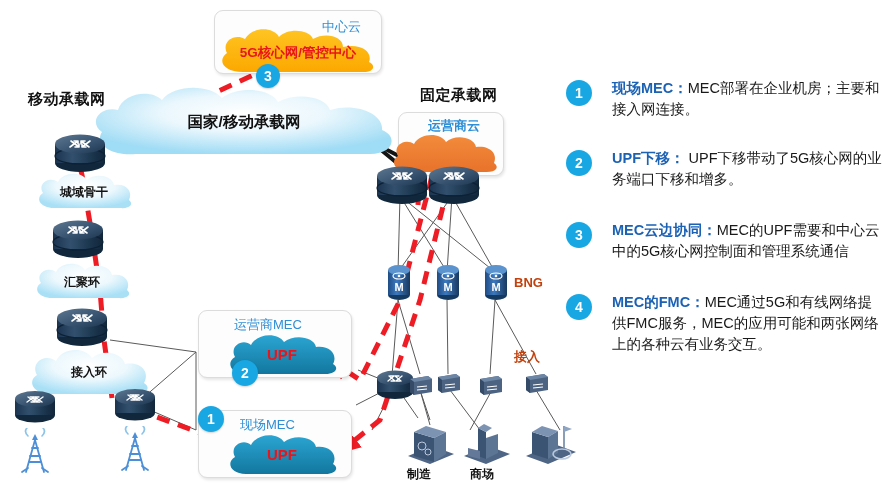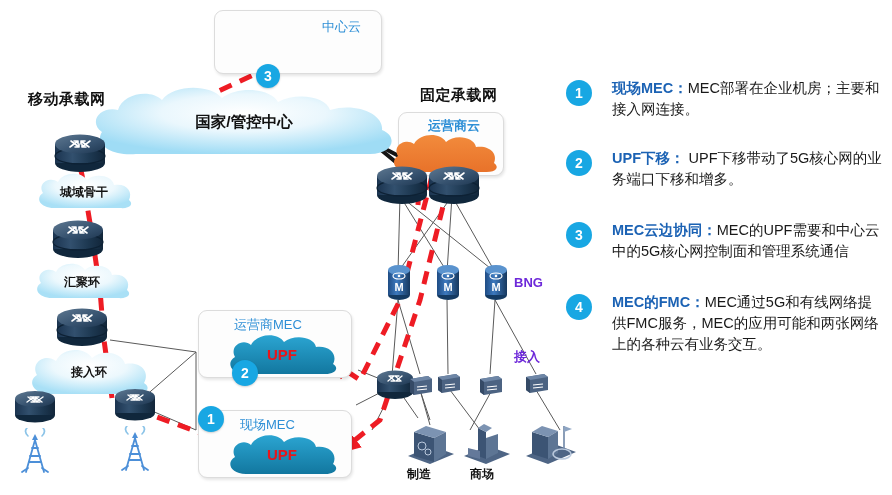--- a/index.html
+++ b/index.html
@@ -23,21 +23,21 @@
   .cloud{position:absolute;}
   .cloud svg{display:block;overflow:visible;}
   .cloud-txt{position:absolute;width:100%;text-align:center;font-weight:bold;white-space:nowrap;}
 
   
   .badge{position:absolute;border-radius:50%;background:#18A7E3;color:#fff;
          font-size:14px;font-weight:bold;display:flex;align-items:center;justify-content:center;
          box-shadow:0 1px 2px rgba(0,0,0,.18);}
 
   
-  .dlabel{position:absolute;font-size:12px;font-weight:bold;color:#6d28d9;white-space:nowrap;}
+  .dlabel{position:absolute;font-size:12px;font-weight:bold;color:#c2410c;white-space:nowrap;}
   .dlabel-w{position:absolute;font-size:12px;font-weight:bold;color:#111;white-space:nowrap;
             text-shadow:0 0 3px #fff,0 0 3px #fff,0 0 2px #fff;}
 
   
   #legend{position:absolute;left:566px;top:78px;width:320px;}
   .leg-item{position:relative;margin-bottom:22px;padding-left:46px;}
   .leg-badge{position:absolute;left:0;top:2px;width:26px;height:26px;border-radius:50%;
              background:#18A7E3;color:#fff;font-size:14px;font-weight:bold;
              display:flex;align-items:center;justify-content:center;}
   .leg-text{font-size:14.5px;line-height:1.45;color:#1a1a1a;}
@@ -159,29 +159,37 @@
 
       <path d="M418,205 L420,170" marker-end="url(#ah)" stroke-dasharray="10 7"></path>
     </g>
   </svg>
 
   <div class="abs sec-head nosel" style="left:28px;top:90px;">移动承载网</div>
   <div class="abs sec-head nosel" style="left:420px;top:86px;">固定承载网</div>
 
   <div class="panel" style="left:214px;top:10px;width:166px;height:62px;"></div>
   <div class="panel-label nosel" style="left:322px;top:18px;">中心云</div>
+  <div class="cloud" style="left:213px;top:28px;width:170px;height:48px;">
+    <svg width="170" height="48" viewBox="0 0 170 48" xmlns="http://www.w3.org/2000/svg">
+      <path d="M30,44 C10,44 4,32 14,25 C8,13 22,5 32,11 C38,-1 60,-2 66,9
+               C74,0 96,1 100,11 C112,4 130,8 130,19 C148,15 160,24 156,34
+               C164,38 160,45 148,44 Z" fill="url(#cgYellow)"></path>
+    </svg>
+    <div class="cloud-txt nosel" style="top:16px;font-size:13.5px;color:#E8161C;">5G核心网/管控中心</div>
+  </div>
   <div class="badge nosel" style="left:256px;top:64px;width:24px;height:24px;">3</div>
 
   <div class="cloud" style="left:88px;top:88px;width:312px;height:72px;">
     <svg width="312" height="72" viewBox="0 0 312 72" xmlns="http://www.w3.org/2000/svg">
       <path d="M48,66 C22,68 6,56 14,44 C0,34 12,18 30,22 C34,6 62,0 74,12
                C86,-4 122,-4 134,10 C150,-2 182,0 190,14 C208,4 238,8 242,22
                C268,14 296,26 294,42 C310,48 306,66 282,66 Z" fill="url(#cgBack)"></path>
     </svg>
-    <div class="cloud-txt nosel" style="top:24px;font-size:15.5px;color:#111;">国家/管控中心</div>
+    <div class="cloud-txt nosel" style="top:24px;font-size:15.5px;color:#111;">国家/移动承载网</div>
   </div>
 
   <div class="panel" style="left:398px;top:112px;width:104px;height:62px;"></div>
   <div class="panel-label nosel" style="left:428px;top:117px;font-weight:bold;">运营商云</div>
   <div class="cloud" style="left:388px;top:134px;width:112px;height:42px;">
     <svg width="112" height="42" viewBox="0 0 112 42" xmlns="http://www.w3.org/2000/svg">
       <path d="M22,38 C6,38 2,27 10,22 C4,11 18,4 26,10 C32,-1 52,-2 58,8
                C66,0 86,2 88,13 C102,11 110,20 106,29 C112,33 108,39 96,38 Z" fill="url(#cgOrange)"></path>
     </svg>
   </div>

